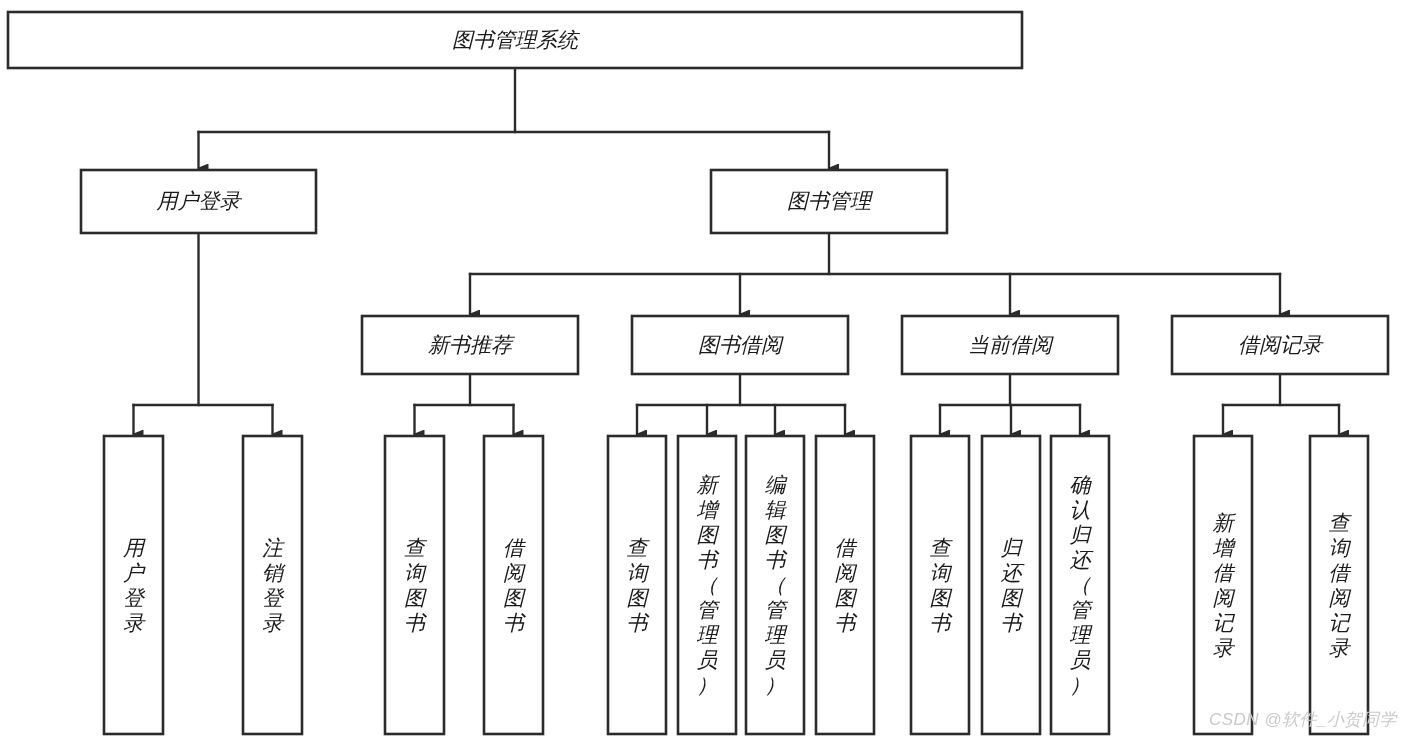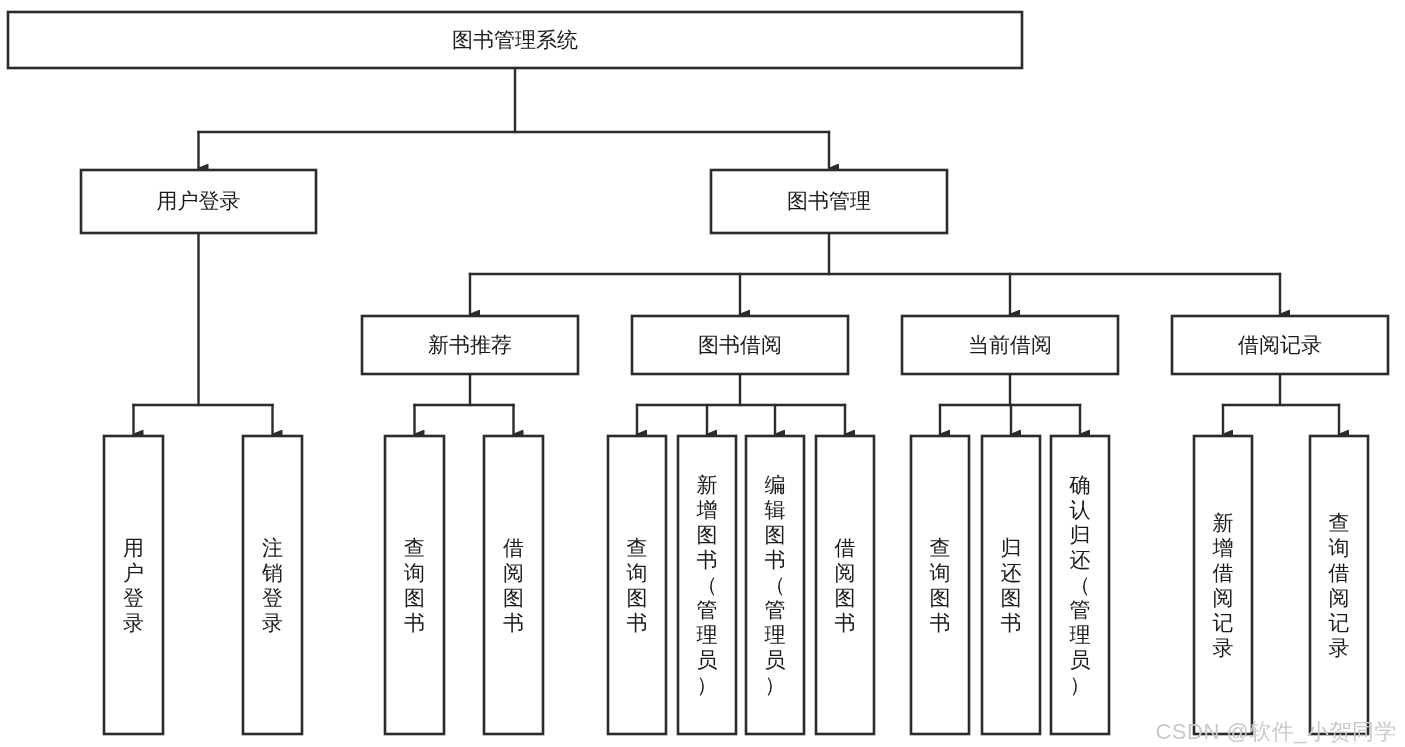--- a/index.html
+++ b/index.html
@@ -11,20 +11,21 @@
     width: 1405px;
     height: 747px;
     font-family: "Liberation Sans", "DejaVu Sans", sans-serif;
     overflow: hidden;
   }
   #diagram-root {
     position: relative;
     width: 1405px;
     height: 747px;
     background: #ffffff;
+    font-style: italic;
   }
   svg#tree-svg {
     position: absolute;
     left: 0;
     top: 0;
     width: 1405px;
     height: 747px;
   }
   .node-box {
     fill: #ffffff;
@@ -46,23 +47,23 @@
   }
   .node-label-v {
     font-family: "Liberation Sans", "DejaVu Sans", sans-serif;
     font-size: 21px;
     fill: #1a1a1a;
     text-anchor: middle;
   }
   .watermark-text {
     position: absolute;
     right: 8px;
-    bottom: 0;
-    font-family: "Liberation Sans", "DejaVu Sans", sans-serif;
-    font-size: 22px;
+    bottom: 16px;
+    font-family: "Liberation Sans", "DejaVu Sans", sans-serif;
+    font-size: 17px;
     color: #c9c9c9;
     white-space: nowrap;
     letter-spacing: 0.5px;
   }
 </style>
 </head>
 <body>
 
 <div id="diagram-root">
 

